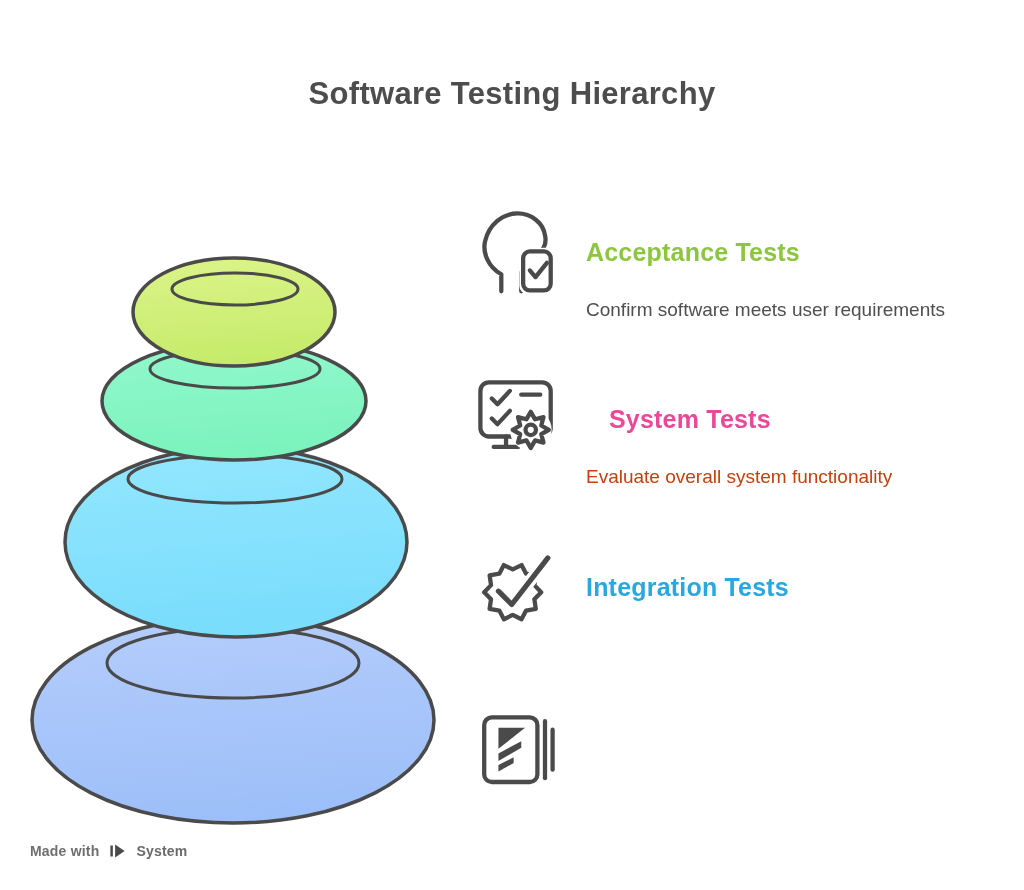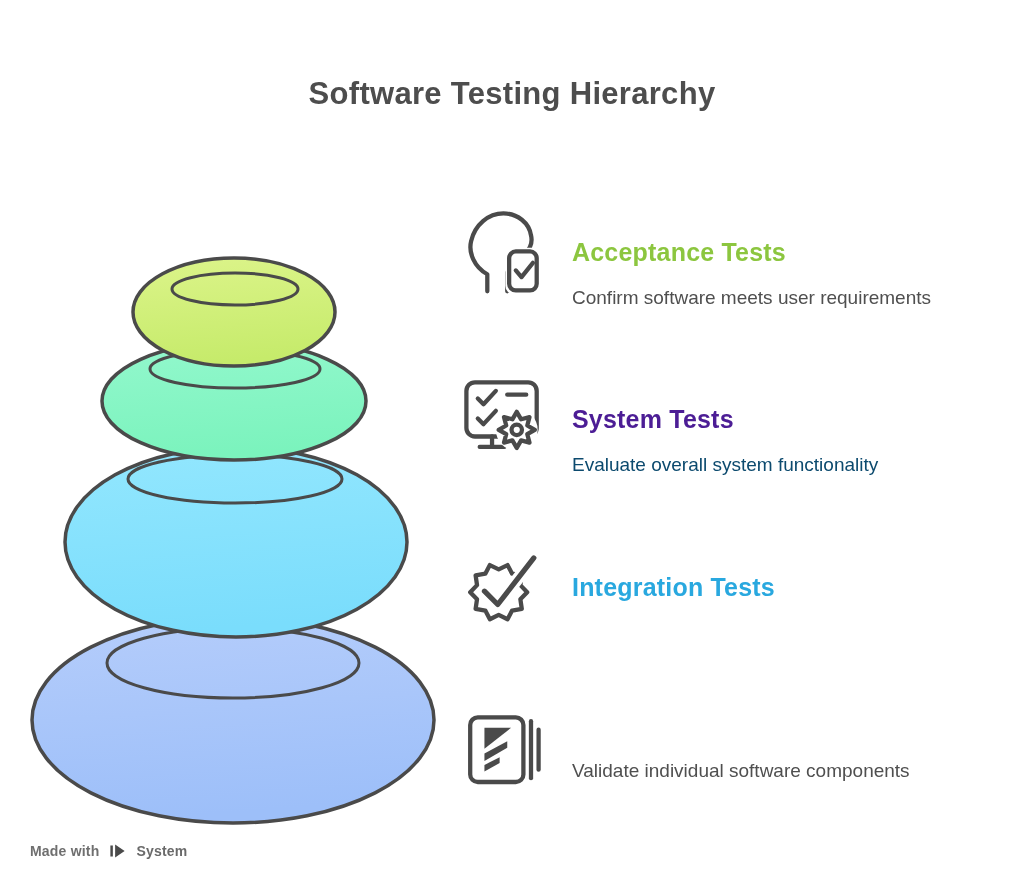--- a/index.html
+++ b/index.html
@@ -11,35 +11,35 @@
     overflow:hidden;
   }
   .canvas{position:absolute;inset:0;width:1024px;height:890px;border-radius:25px;}
   .page-title{
     position:absolute;top:76px;left:0;width:1024px;
     text-align:center;
     font-size:31px;font-weight:bold;letter-spacing:.3px;
   }
   .stones-svg{position:absolute;left:15px;top:240px;}
   .level-row{
-    position:absolute;left:455px;width:545px;height:130px;
+    position:absolute;left:469px;width:545px;height:130px;
     display:flex;align-items:flex-start;
   }
   .row-1{top:203px}
   .row-2{top:370px}
   .row-3{top:538px}
   .row-4{top:706px}
   .icon-box{width:95px;height:95px;flex:0 0 95px;}
   .level-text{padding-top:34px;margin-left:22px;}
   .level-title{
     font-size:25px;font-weight:bold;line-height:30px;letter-spacing:.2px;
     white-space:nowrap;
   }
   .level-desc{
-    margin-top:20px;font-size:19px;line-height:22px;white-space:nowrap;
+    margin-top:32px;font-size:19px;line-height:22px;white-space:nowrap;
   }
   .footer{
     position:absolute;left:30px;top:841px;
     display:flex;align-items:center;gap:9px;
     font-size:14px;font-weight:bold;color:#6F6F6F;letter-spacing:.2px;
   }
   .footer .brand{color:#6A6A6A;}
   .napkin-logo{display:block;}
 </style>
 </head>
@@ -112,22 +112,22 @@
           <path d="M24,30 l6,6 l13,-14"></path>
           <path d="M24,51 l6,6 l13,-14"></path>
           <path d="M55,26 H75"></path>
           <circle cx="65" cy="63" r="22" fill="#ffffff" stroke="none"></circle>
           <polygon fill="#ffffff" points="84,63 76.1,67.6 78.4,76.4 69.6,74.1 65,82 60.4,74.1 51.6,76.4 53.9,67.6 46,63 53.9,58.4 51.6,49.6 60.4,51.9 65,44 69.6,51.9 78.4,49.6 76.1,58.4"></polygon>
           <circle cx="65" cy="63" r="5.5"></circle>
         </g>
       </svg>
     </div>
     <div class="level-text">
-      <div class="level-title" style="color: #4c1d95;">System Tests</div>
-      <div class="level-desc" style="color: #0c4a6e;">Evaluate overall system functionality</div>
+      <div class="level-title" style="color: #ec4899; margin-left: 23px;">System Tests</div>
+      <div class="level-desc" style="color: #c2410c;">Evaluate overall system functionality</div>
     </div>
   </div>
 
   <div class="level-row row-3">
     <div class="icon-box">
       <svg width="95" height="95" viewBox="0 0 100 100">
         <g fill="none" stroke-width="4.5" stroke-linecap="round" stroke-linejoin="round" stroke="#4A4A4A">
           <polygon points="76,57 68.8,64.4 70.3,74.6 60.1,76.4 55.3,85.5 46,81 36.7,85.5 31.9,76.4 21.7,74.6 23.2,64.4 16,57 23.2,49.6 21.7,39.4 31.9,37.6 36.7,28.5 46,33 55.3,28.5 60.1,37.6 70.3,39.4 68.8,49.6"></polygon>
           <path d="M31,56 L45,70 L83,21" stroke="#ffffff" stroke-width="13"></path>
           <path d="M31,56 L45,70 L83,21" stroke-width="5.5"></path>
@@ -146,21 +146,20 @@
           <rect x="16" y="12" width="56" height="68" rx="8"></rect>
           <path d="M31,23 H59 L31,45 Z" stroke="none" fill="#4A4A4A"></path>
           <path d="M31,50 L55,37 L55,44 L31,58 Z" stroke="none" fill="#4A4A4A"></path>
           <path d="M31,62 L47,54 L47,60 L31,69 Z" stroke="none" fill="#4A4A4A"></path>
           <path d="M80,16 V76"></path>
           <path d="M88,25 V67"></path>
         </g>
       </svg>
     </div>
     <div class="level-text">
-      <div class="level-desc" style="color: rgb(79, 79, 79);">Validate individual software components</div>
     </div>
   </div>
 
   <div class="footer">
     <span>Made with</span>
     <svg class="napkin-logo" width="19" height="20" viewBox="0 0 20 20">
       <rect x="2.5" y="4.2" width="2.6" height="11.6" fill="#4A4A4A"></rect>
       <path d="M7.5,3.2 L17.5,10 L7.5,16.8 Z" fill="#4A4A4A"></path>
     </svg>
     <span class="brand">System</span>

